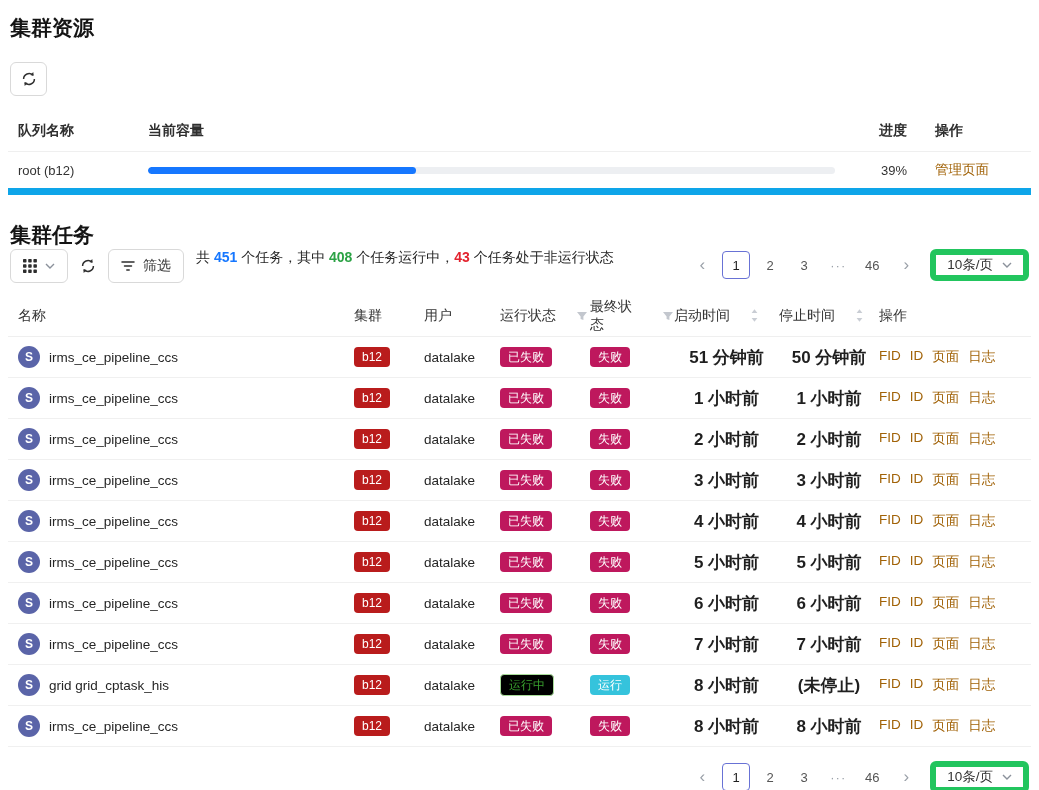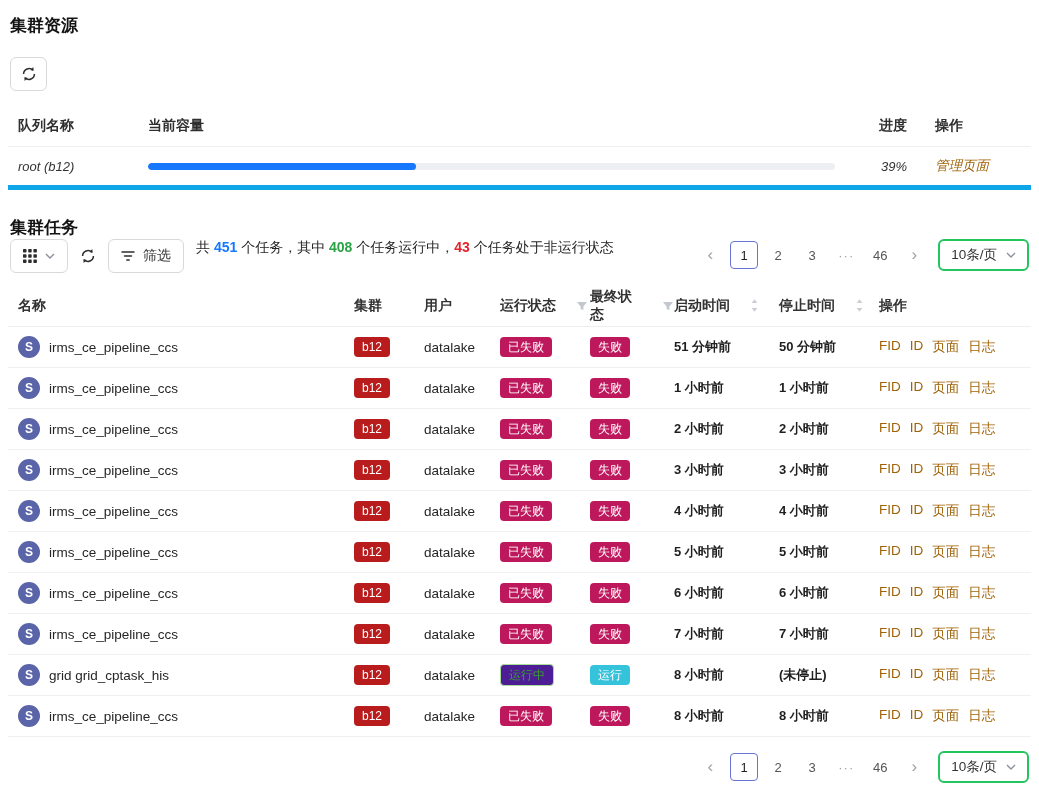--- a/index.html
+++ b/index.html
@@ -4,32 +4,32 @@
 <style>
   * { box-sizing: border-box; margin: 0; padding: 0; }
   html, body { background: #fff; }
   body {
     width: 1039px; height: 790px; overflow: hidden;
     font-family: "Liberation Sans", "DejaVu Sans", sans-serif;
     font-size: 14px; color: #262626;
   }
   .page { padding: 14px 8px 0; }
 
-  .section-title { font-size: 17px; font-weight: 700; color: #141414; margin-left: 2px; }
+  .section-title { font-size: 21px; font-weight: 700; color: #141414; margin-left: 2px; }
 
   
   .res-refresh {
     margin: 20px 0 0 2px; width: 37px; height: 34px;
     border: 1px solid #d9d9d9; border-radius: 6px; background: #fff;
     display: inline-flex; align-items: center; justify-content: center; cursor: pointer;
   }
   .res-table { margin-top: 14px; }
   .res-head, .res-row { display: flex; align-items: center; padding: 0 10px; }
   .res-head { height: 42px; border-bottom: 1px solid #efefef; font-weight: 700; color: #2f2f2f; }
-  .res-row { height: 43px; border-bottom: 5px solid #0ea5e9; font-size: 13px; color: #333; font-style: italic; }
+  .res-row { height: 43px; border-bottom: 7px solid #0ea5e9; font-size: 13px; color: #333; }
   .rc1 { width: 130px; }
   .rc2 { flex: 1; padding-right: 26px; }
   .rc3 { width: 46px; text-align: right; }
   .rc4 { width: 86px; margin-left: 28px; }
   .track { height: 7px; background: #edeff2; border-radius: 4px; overflow: hidden; }
   .fill { height: 100%; background: #1677ff; border-radius: 4px; }
 
   
   .tasks-title { margin-top: 26px; }
   .toolbar { display: flex; align-items: flex-start; gap: 8px; padding: 0 2px; }
@@ -50,53 +50,53 @@
   .page-btn {
     min-width: 28px; height: 28px; padding: 0 4px;
     display: inline-flex; align-items: center; justify-content: center;
     border-radius: 4px; color: #555; font-size: 13px; cursor: pointer; background: #fff;
   }
   .page-btn.active { border: 1px solid #6872d5; color: #1f1f1f; }
   .page-btn.disabled { color: #cfd3da; cursor: default; }
   .page-btn.nav { color: #9aa0a8; font-size: 17px; }
   .page-btn.ellipsis { color: #9aa0a8; letter-spacing: 1px; }
   .page-size-select {
-    height: 32px; border: 2px solid #22c55e; border-radius: 6px; background: #fff;
+    height: 32px; border: 6px solid #22c55e; border-radius: 6px; background: #fff;
     display: inline-flex; align-items: center; gap: 9px; padding: 0 11px;
     font-size: 13.5px; color: #333; cursor: pointer;
   }
 
   .ttable { margin-top: 12px; }
   .thead, .trow { display: flex; align-items: center; padding: 0 10px; }
-  .thead { height: 42px; border-bottom: 1px solid #efefef; font-weight: 700; color: #333; align-items: center; }
+  .thead { height: 42px; border-bottom: 1px solid #efefef; font-weight: 400; color: #333; align-items: center; }
   .trow { height: 41px; border-bottom: 1px solid #f0f0f0; font-size: 13.5px; }
   .hcell { display: inline-flex; align-items: center; gap: 20px; }
   .c-name { width: 336px; }
   .c-cluster { width: 70px; }
   .c-user { width: 76px; }
   .c-run { width: 90px; }
   .c-final { width: 84px; }
   .c-start { width: 105px; }
   .c-stop { width: 100px; }
   .c-actions { flex: 1; }
   .cell-name { display: flex; align-items: center; gap: 9px; }
   .avatar {
     width: 22px; height: 22px; border-radius: 50%; background: #5a64a8; color: #fff;
     font-size: 12px; font-weight: 700; flex: 0 0 22px;
     display: inline-flex; align-items: center; justify-content: center;
   }
   .task-name { color: #262626; }
-  .time { font-weight: 700; font-size: 13px; color: #1f1f1f; }
+  .time { font-weight: 700; font-size: 17px; color: #1f1f1f; text-align: center; }
   .badge {
     display: inline-block; padding: 2px 8px; border-radius: 4px;
     font-size: 12px; line-height: 16px; white-space: nowrap;
   }
   .badge-blue { background: #b91c1c; color: #fff; }
   .badge-red { background: #be185d; color: #fff; }
-  .badge-green { background: #4c1d95; color: #39a02e; border: 1px solid #a9dd9a; }
+  .badge-green { background: #000000; color: #39a02e; border: 1px solid #a9dd9a; }
   .badge-cyan { background: #35c3dc; color: #fff; }
   .cell-actions { display: flex; gap: 9px; }
   .link { color: #a16207; text-decoration: none; cursor: pointer; font-size: 13.5px; }
 
   .bottom-bar { display: flex; justify-content: flex-end; align-items: center; gap: 10px; margin-top: 14px; padding-right: 2px; }
   svg { display: block; }
 </style>
 </head>
 <body>
 

